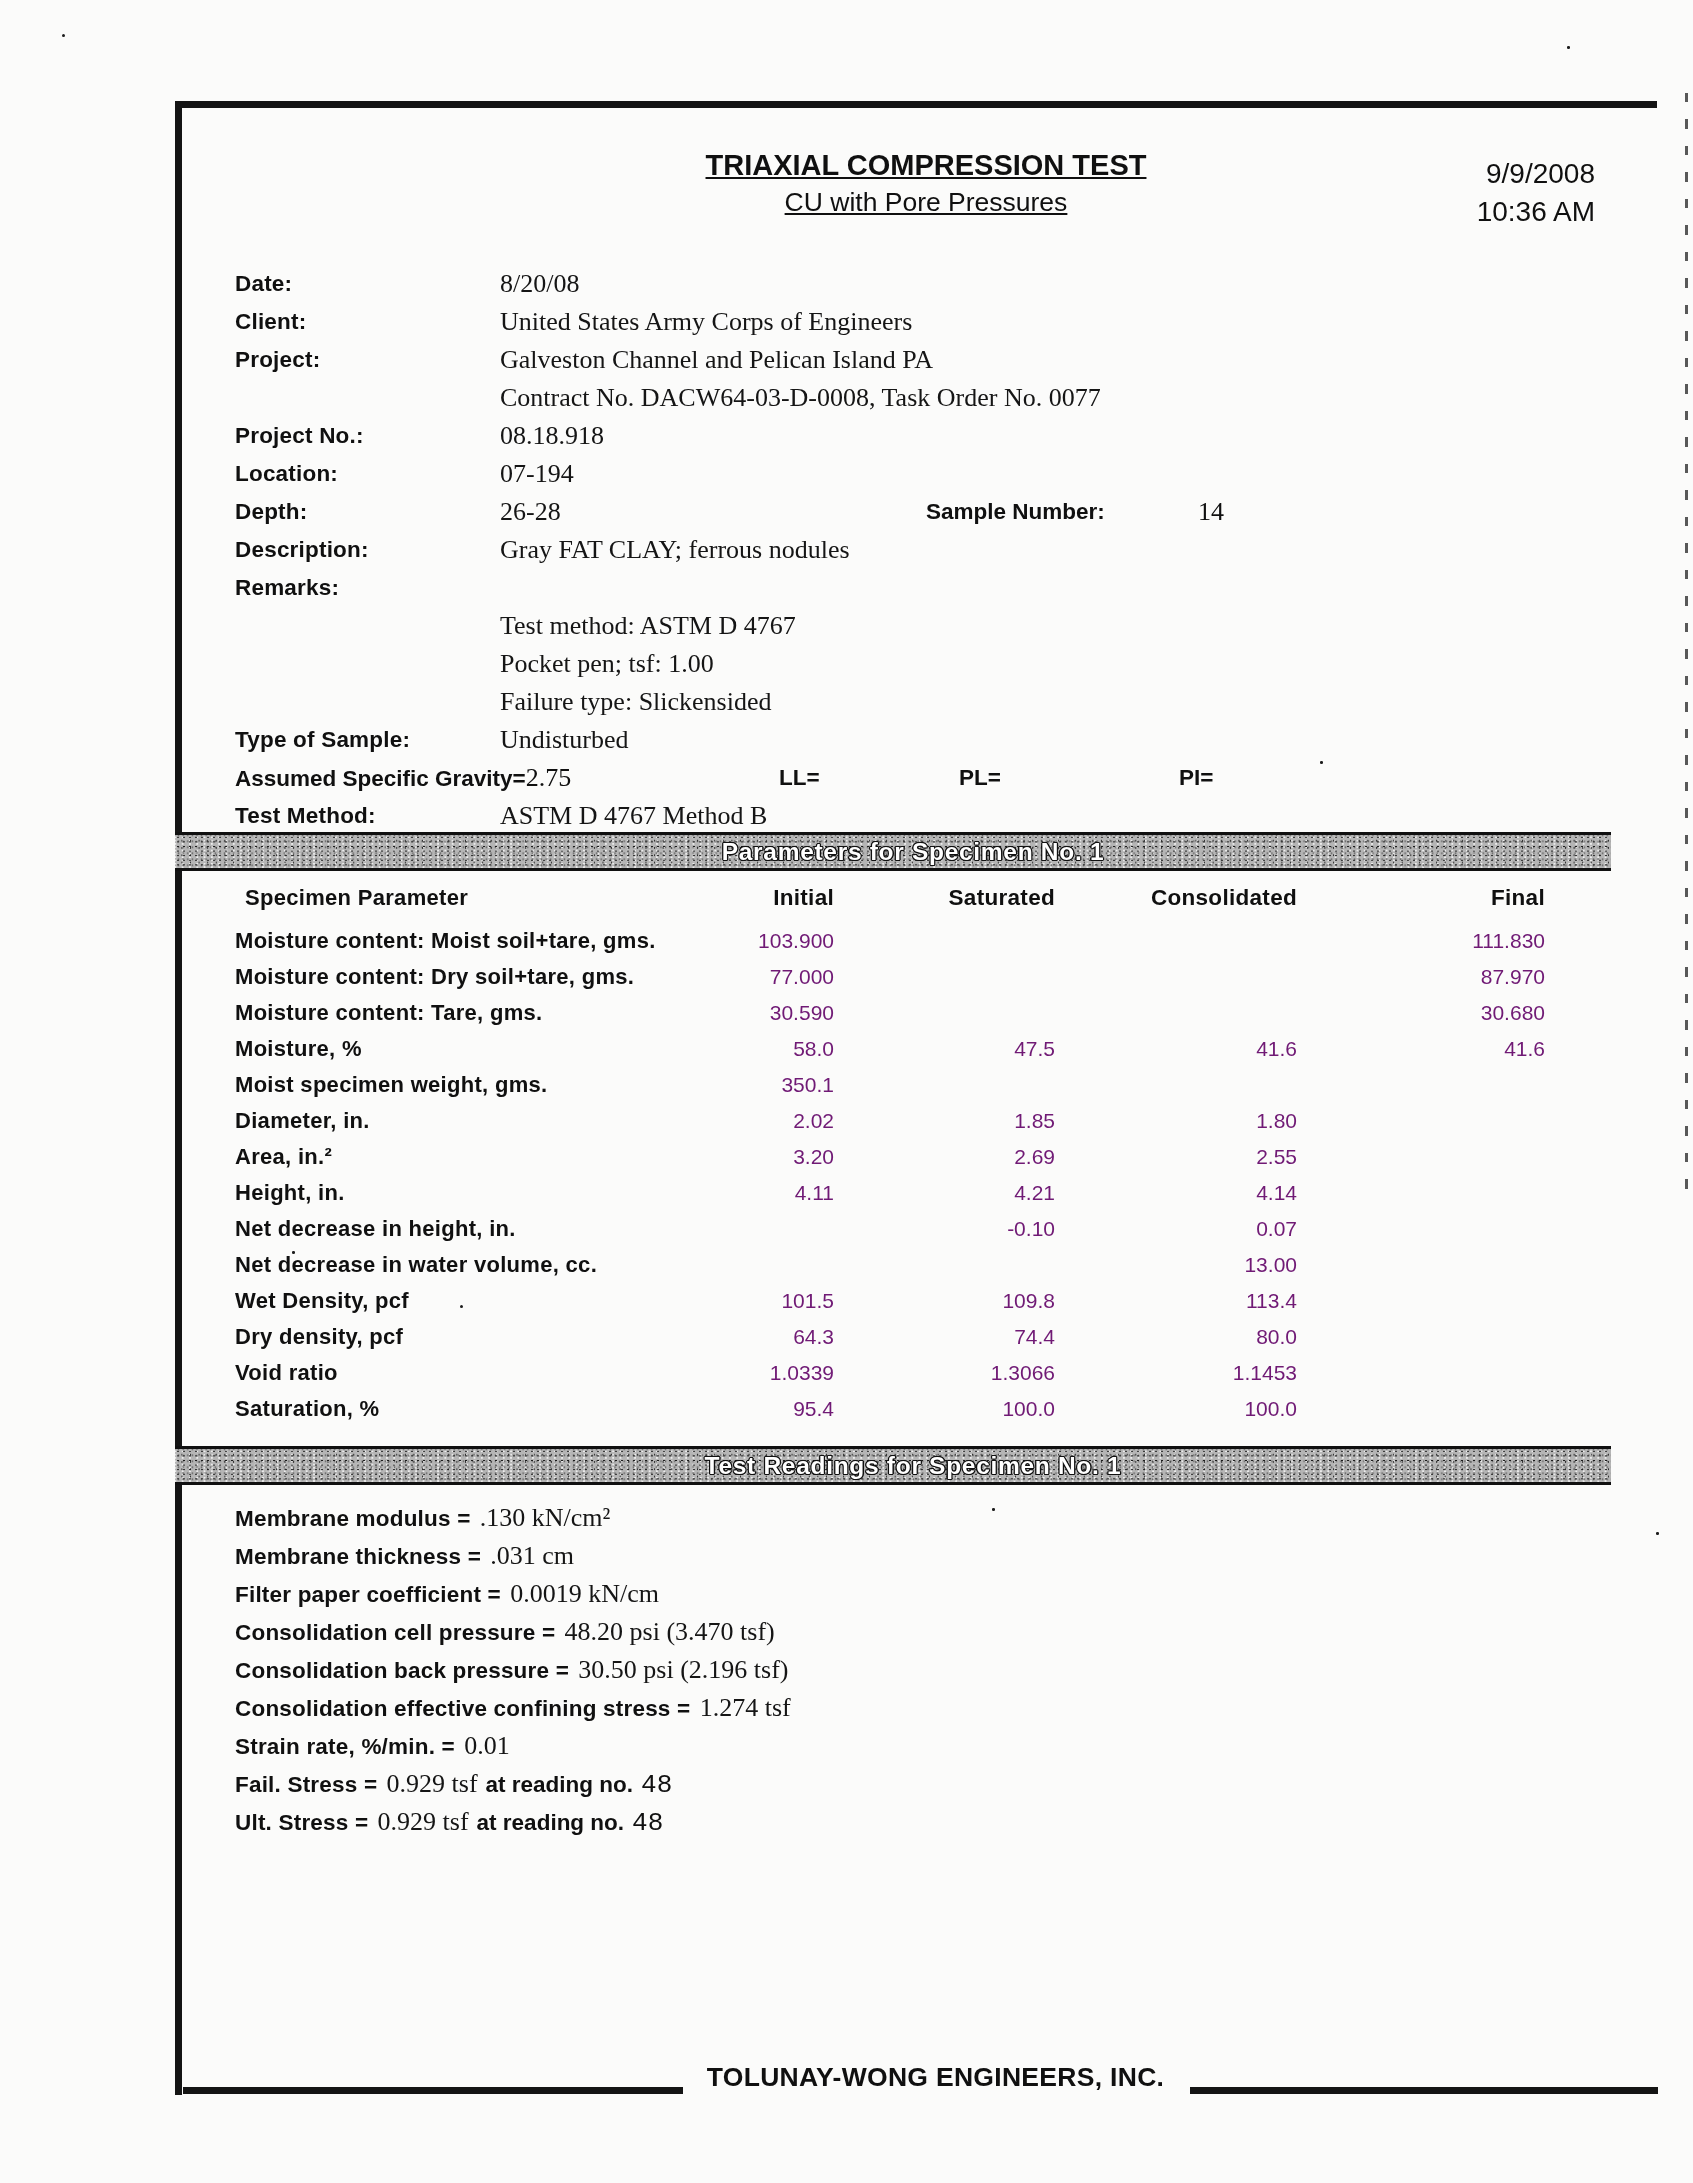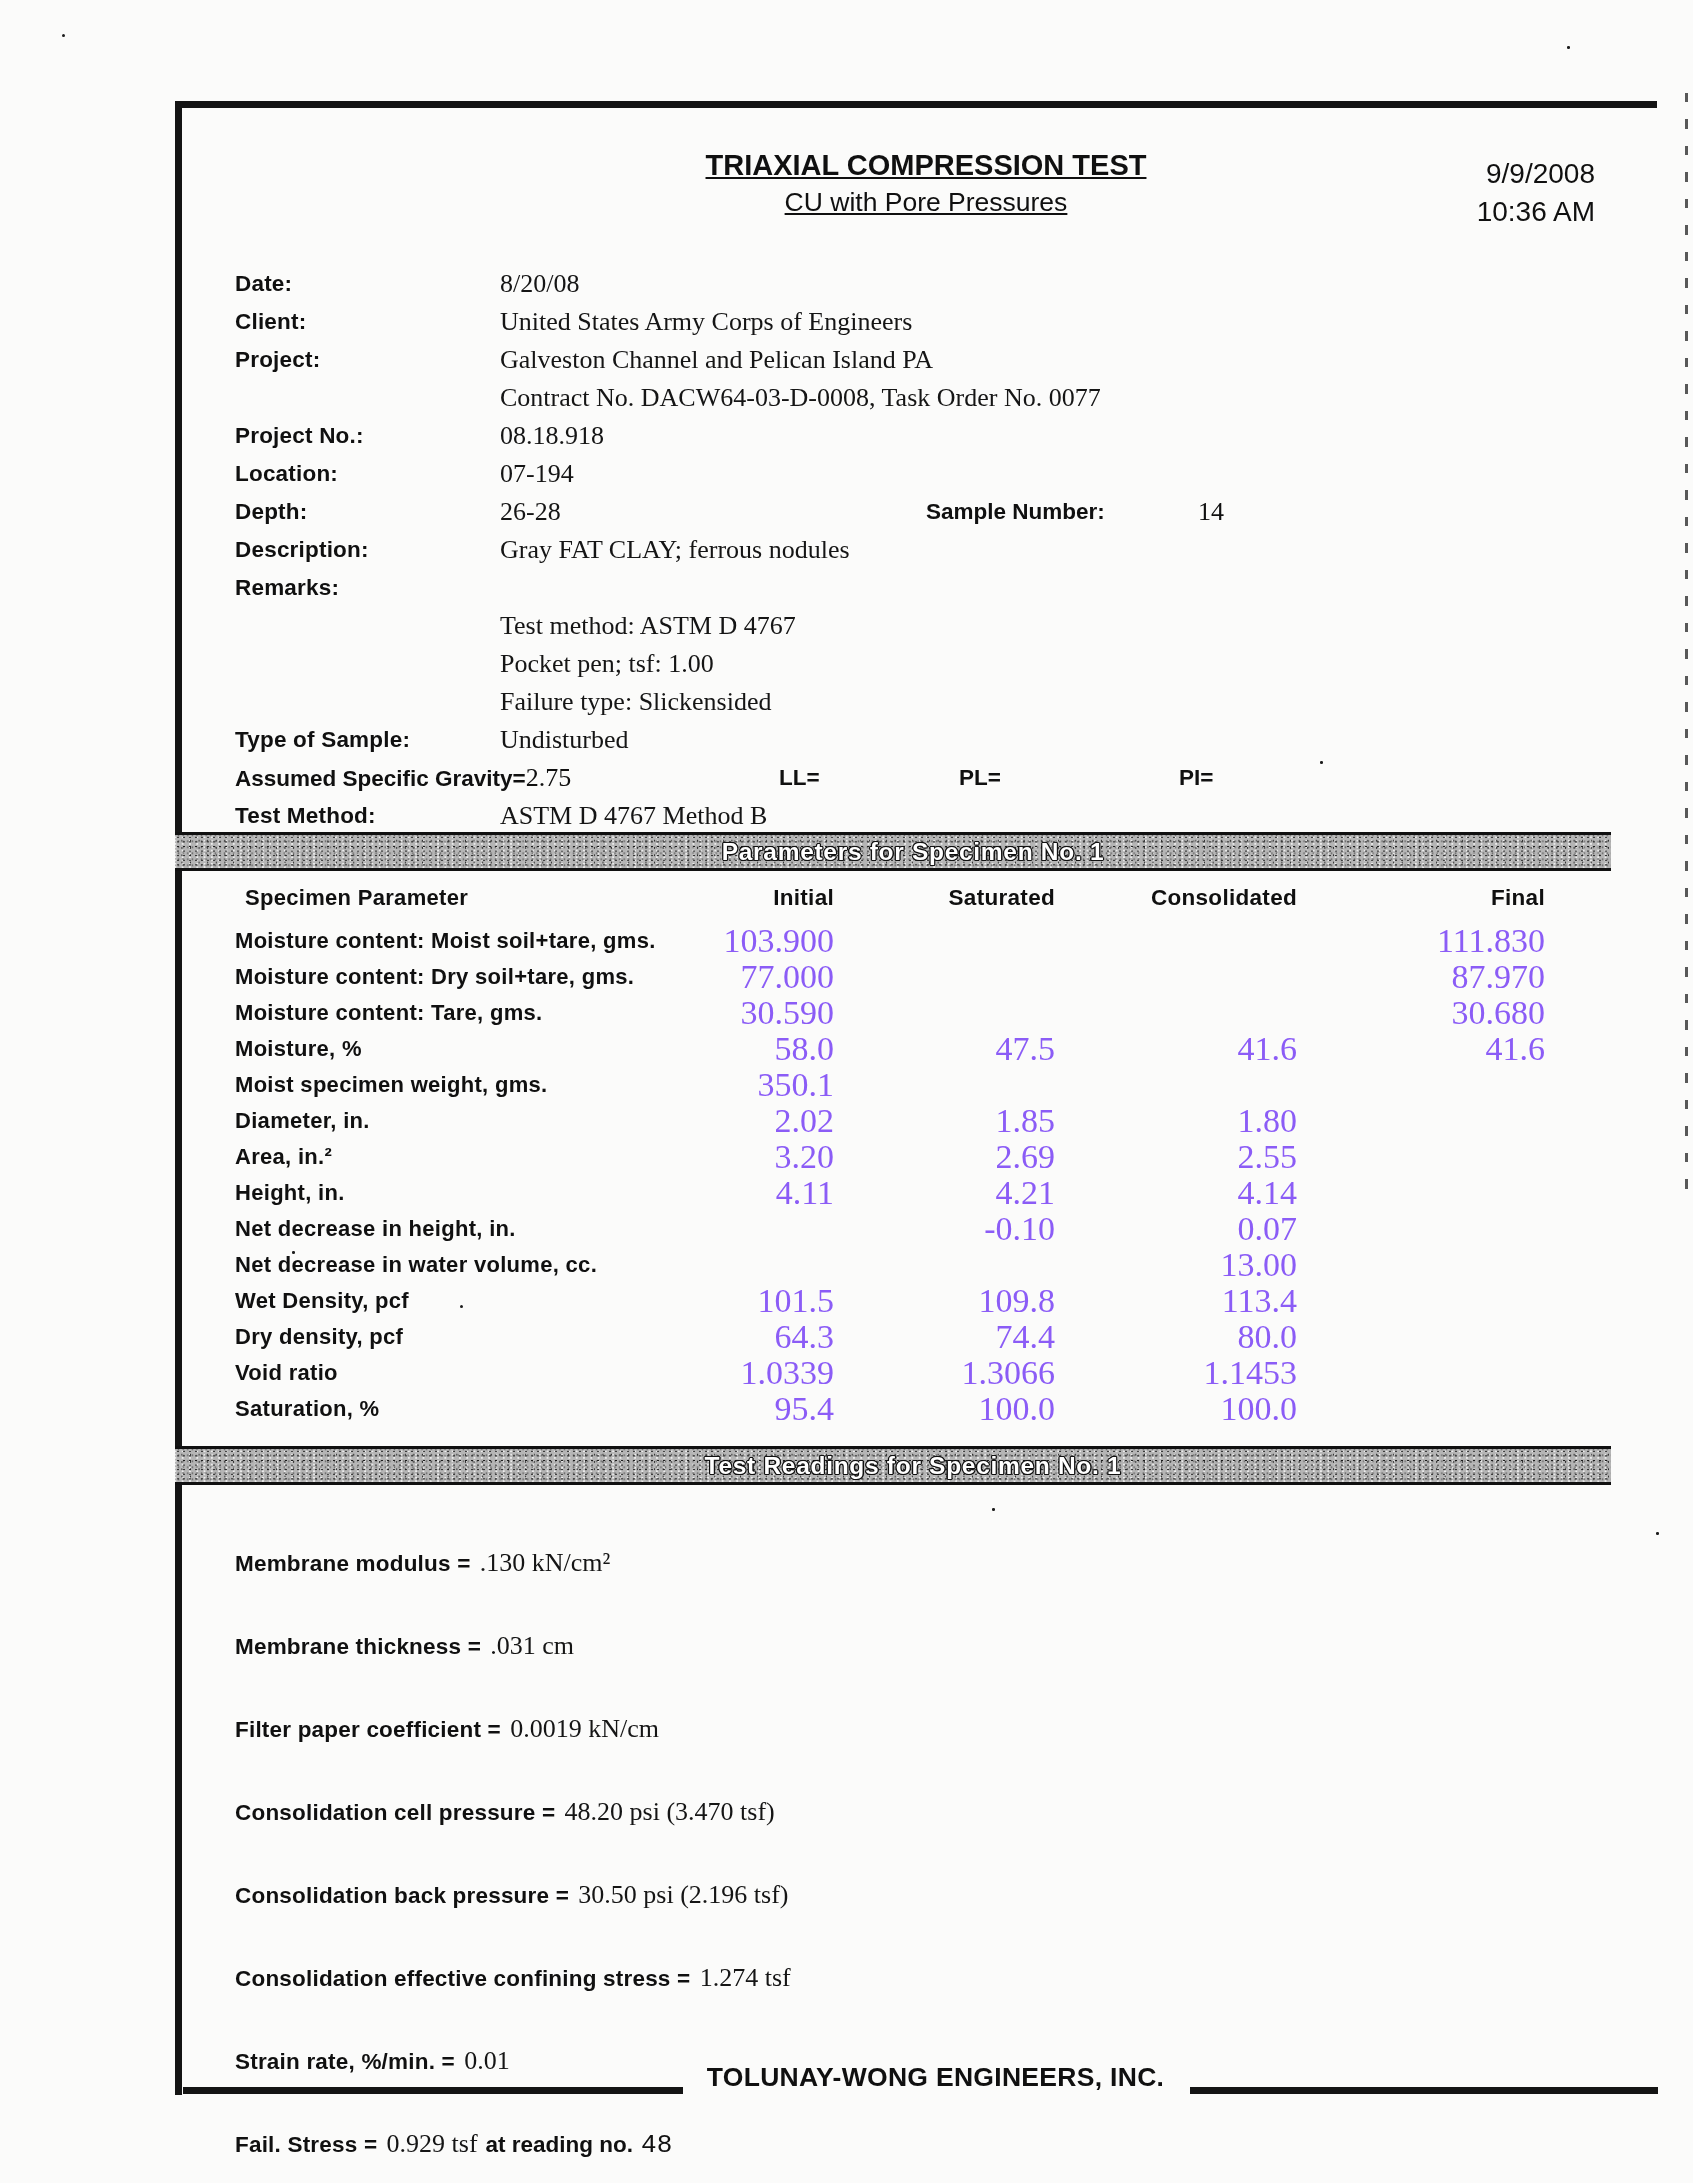--- a/index.html
+++ b/index.html
@@ -48,25 +48,25 @@
   }
   .banner1{top:832px;}
   .banner2{top:1446px;}
   
   .ptable{position:absolute;left:235px;top:877px;width:1310px;}
   .prow{position:relative;height:36px;line-height:36px;white-space:nowrap;}
   .prow-h{position:relative;height:41px;line-height:41px;}
   .plabel{position:absolute;left:0;font-weight:bold;font-size:22px;letter-spacing:0.3px;}
   .plabel-h{left:10px;}
   .ch{position:absolute;font-weight:bold;font-size:22.5px;letter-spacing:0.3px;}
-  .cv{position:absolute;font-family:Liberation Serif, serif;font-size:34px;color:#8b5cf6;}
+  .cv{position:absolute;font-family:Liberation Sans, sans-serif;font-size:21px;color:#701a75;}
   .col-i{right:711px;} .col-s{right:490px;} .col-c{right:248px;} .col-f{right:0;}
   
   .readings{position:absolute;left:235px;top:1499px;}
-  .rline{height:38px;line-height:38px;white-space:nowrap;margin-top:45px;}
+  .rline{height:38px;line-height:38px;white-space:nowrap;}
   .rlabel{font-weight:bold;font-size:22.5px;letter-spacing:0.2px;}
   .rvalue{font-family:"Liberation Serif",serif;font-size:26px;color:#151515;margin-left:9.3px;}
   .rlabel2{font-weight:bold;font-size:22.5px;margin-left:8px;}
   .rvalue2{font-family:Liberation Mono, monospace;font-size:26px;margin-left:8px;}
   
   .footer-rule-left{position:absolute;left:183px;top:2087px;width:500px;height:7.3px;background:#141414;}
   .footer-rule-right{position:absolute;left:1190px;top:2087px;width:468px;height:7.3px;background:#141414;}
   .footer-text{position:absolute;left:682px;top:2062px;width:507px;text-align:center;
     font-weight:bold;font-size:26.5px;line-height:30px;letter-spacing:0.3px;}
 </style>

